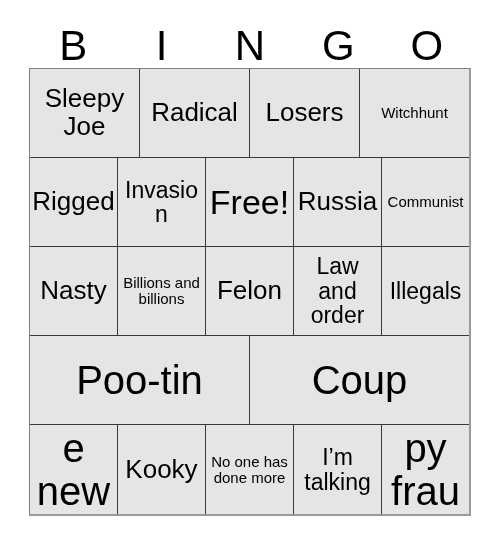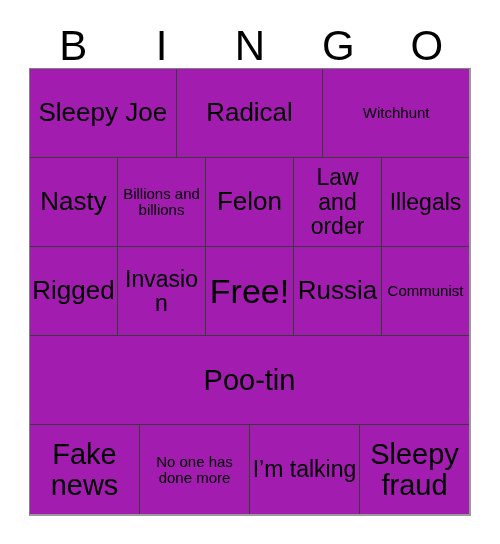--- a/index.html
+++ b/index.html
@@ -51,21 +51,21 @@
     top: 68px;
     width: 442px;
     height: 448px;
     box-sizing: border-box;
     border-top: 1px solid #808080;
     border-left: 1px solid #808080;
     border-right: 2px solid #9a9a9a;
     border-bottom: 2px solid #9a9a9a;
     display: flex;
     flex-direction: column;
-    background: #a21caf;
+    background: #e5e5e5;
   }
   .grid-row {
     flex: 1 1 0;
     display: flex;
     min-height: 0;
   }
   .cell {
     flex: 1 1 0;
     min-width: 0;
     box-sizing: border-box;
@@ -87,21 +87,21 @@
   .cell-text {
     display: block;
     width: 100%;
     line-height: 1.06;
     word-wrap: break-word;
     overflow-wrap: break-word;
   }
 
   
   .fs-xl  { font-size: 34px; }
-  .fs-lg  { font-size: 29px; }
+  .fs-lg  { font-size: 40px; }
   .fs-md  { font-size: 26px; }
   .fs-sm  { font-size: 23px; }
   .fs-xs  { font-size: 15px; }
 </style>
 </head>
 <body>
 
 <div id="card">
 
   <div id="header-row">
@@ -115,21 +115,42 @@
   <div id="grid">
 
     <div class="grid-row">
       <div class="cell">
           <span class="cell-text fs-md">Sleepy Joe</span>
         </div>
       <div class="cell">
           <span class="cell-text fs-md">Radical</span>
         </div>
       <div class="cell">
+          <span class="cell-text fs-md">Losers</span>
+        </div>
+      <div class="cell">
           <span class="cell-text fs-xs">Witchhunt</span>
+        </div>
+    </div>
+
+    <div class="grid-row">
+      <div class="cell">
+          <span class="cell-text fs-md">Rigged</span>
+        </div>
+      <div class="cell">
+          <span class="cell-text fs-sm">Invasion</span>
+        </div>
+      <div class="cell">
+          <span class="cell-text fs-xl">Free!</span>
+        </div>
+      <div class="cell">
+          <span class="cell-text fs-md">Russia</span>
+        </div>
+      <div class="cell">
+          <span class="cell-text fs-xs">Communist</span>
         </div>
     </div>
 
     <div class="grid-row">
       <div class="cell">
           <span class="cell-text fs-md">Nasty</span>
         </div>
       <div class="cell">
           <span class="cell-text fs-xs">Billions and billions</span>
         </div>
@@ -139,45 +160,33 @@
       <div class="cell">
           <span class="cell-text fs-sm">Law and order</span>
         </div>
       <div class="cell">
           <span class="cell-text fs-sm">Illegals</span>
         </div>
     </div>
 
     <div class="grid-row">
       <div class="cell">
-          <span class="cell-text fs-md">Rigged</span>
+          <span class="cell-text fs-lg">Poo-tin</span>
         </div>
       <div class="cell">
-          <span class="cell-text fs-sm">Invasion</span>
-        </div>
-      <div class="cell">
-          <span class="cell-text fs-xl">Free!</span>
-        </div>
-      <div class="cell">
-          <span class="cell-text fs-md">Russia</span>
-        </div>
-      <div class="cell">
-          <span class="cell-text fs-xs">Communist</span>
-        </div>
-    </div>
-
-    <div class="grid-row">
-      <div class="cell">
-          <span class="cell-text fs-lg">Poo-tin</span>
+          <span class="cell-text fs-lg">Coup</span>
         </div>
     </div>
 
     <div class="grid-row">
       <div class="cell">
           <span class="cell-text fs-lg">Fake news</span>
+        </div>
+      <div class="cell">
+          <span class="cell-text fs-md">Kooky</span>
         </div>
       <div class="cell">
           <span class="cell-text fs-xs">No one has done more</span>
         </div>
       <div class="cell">
           <span class="cell-text fs-sm">I’m talking</span>
         </div>
       <div class="cell">
           <span class="cell-text fs-lg">Sleepy fraud</span>
         </div>

